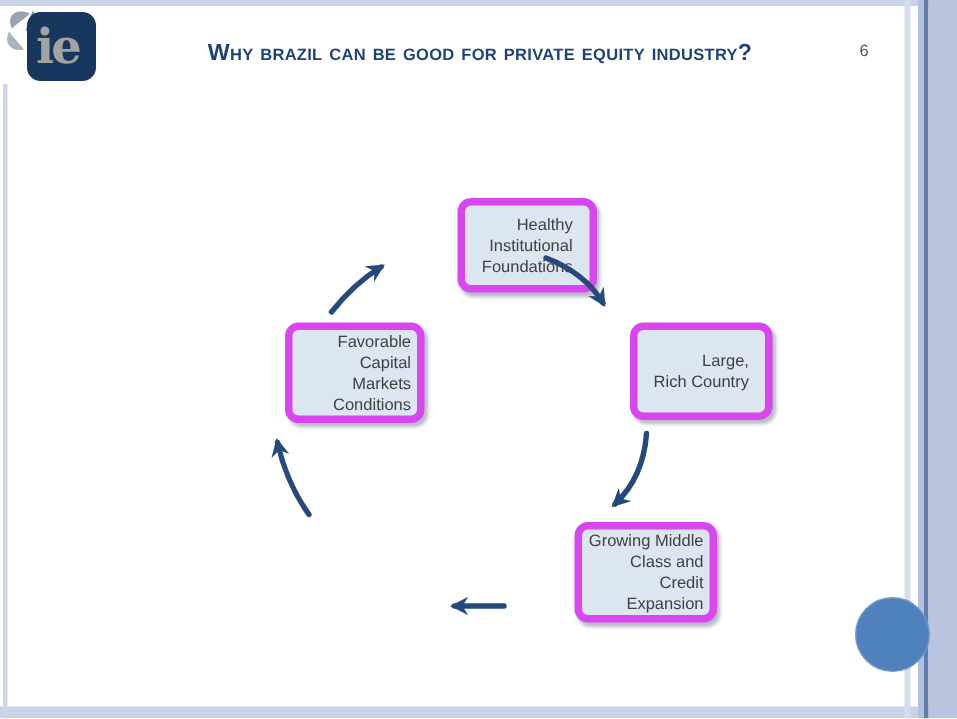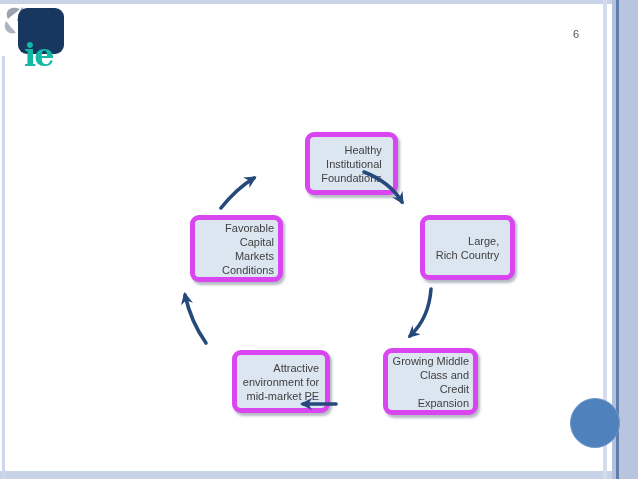--- a/index.html
+++ b/index.html
@@ -23,22 +23,22 @@
     border-radius:50%;background:#4F81BD;border:1px solid #6f97c9;box-sizing:border-box;
   }
   
   .logo{position:absolute;left:6px;top:5px;width:160px;height:52px;}
   .logo-square{
     position:absolute;left:12px;top:3px;width:46px;height:46px;
     background:#17375E;border-radius:9px;
   }
   .logo-monogram{
     position:absolute;left:6px;top:2px;
-    color:#14b8a6;font-family:"DejaVu Serif",serif;font-weight:bold;
-    font-size:32px;line-height:42px;letter-spacing:-2px;margin-top:24px;
+    color:#a3a3a3;font-family:"DejaVu Serif",serif;font-weight:bold;
+    font-size:32px;line-height:42px;letter-spacing:-2px;
   }
   .logo-leaf{position:absolute;left:-6px;top:-2px;}
   .logo-name{
     position:absolute;left:64px;top:10px;
     color:#2E5C9E;font-size:14px;line-height:15px;font-weight:normal;
   }
   
   .title{
     position:absolute;left:120px;top:27px;width:400px;
     text-align:center;
@@ -85,40 +85,36 @@
     <svg class="logo-leaf" width="30" height="52" viewBox="0 0 30 52">
       <path d="M20 6 C10 2, 4 8, 8 16 C12 12, 16 10, 20 6 Z" fill="#9AA2AE"></path>
       <path d="M6 18 C2 26, 8 32, 16 30 C12 25, 9 22, 6 18 Z" fill="#AEB4BF"></path>
       <path d="M22 4 C26 10, 24 16, 17 18 C18 13, 20 8, 22 4 Z" fill="#8E96A4"></path>
     </svg>
     <div class="logo-square">
       <div class="logo-monogram">ie</div>
     </div>
   </div>
 
+  <div class="title">Why Brazil can be good for Private Equity Industry?</div>
   <div class="page-number">6</div>
 
   <div class="node" id="node-top">
     <div class="node-label">Healthy
 Institutional
 Foundations</div>
   </div>
   <div class="node" id="node-right">
     <div class="node-label">Large,
 Rich Country</div>
   </div>
   <div class="node" id="node-bottom-right">
     <div class="node-label">Growing Middle
 Class and Credit
 Expansion</div>
-  </div>
-  <div class="node" id="node-bottom-left">
-    <div class="node-label">Attractive
-environment for
-mid-market PE</div>
   </div>
   <div class="node" id="node-left">
     <div class="node-label">Favorable
 Capital Markets
 Conditions</div>
   </div>
 
   <svg class="arrows" viewBox="0 0 638 479">
     <defs>
       <marker id="ah" viewBox="0 0 10 10" refX="7.5" refY="5" markerWidth="3.4" markerHeight="3.4" orient="auto-start-reverse">

